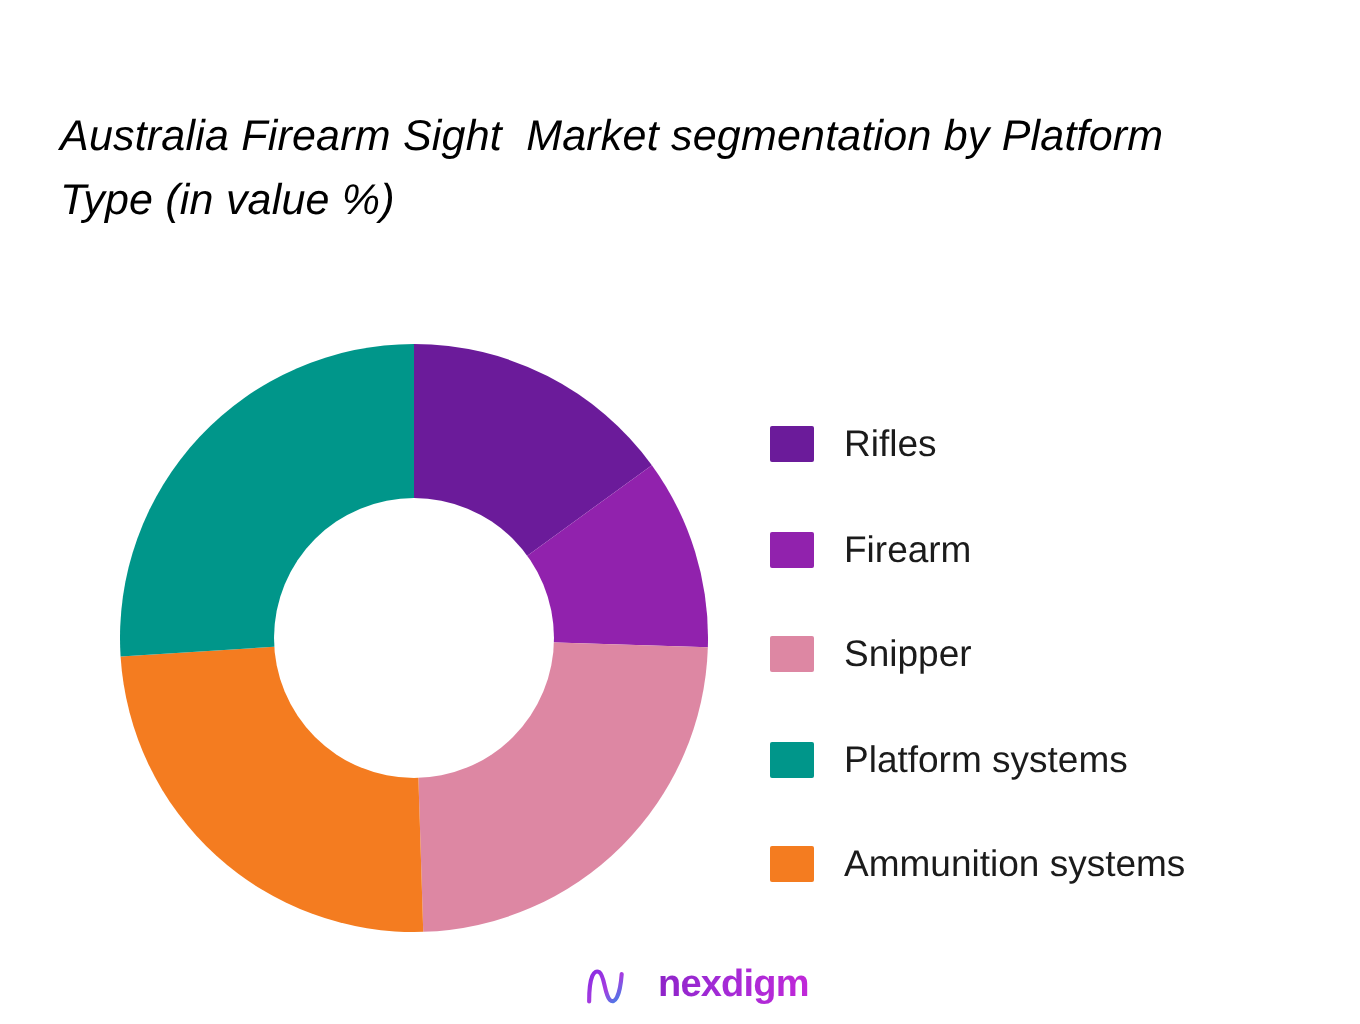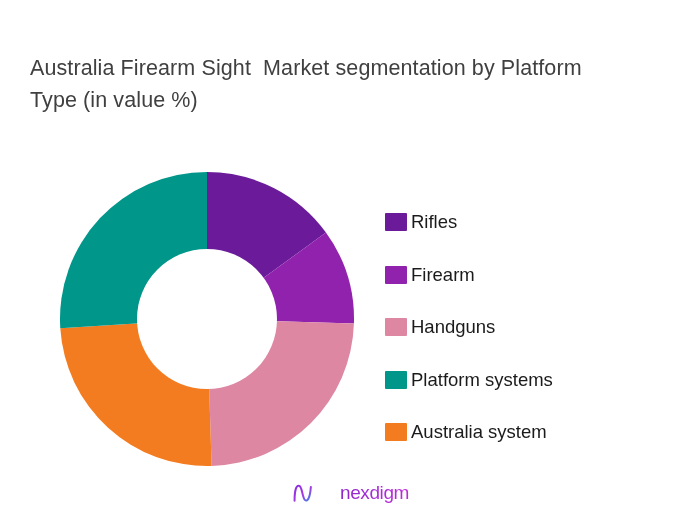--- a/index.html
+++ b/index.html
@@ -20,24 +20,25 @@
     height: 512px;
     background: #ffffff;
   }
   #chart-title {
     position: absolute;
     left: 30px;
     top: 52px;
     width: 600px;
     font-size: 21.5px;
     line-height: 32px;
-    color: #404040;
+    color: #000000;
     font-weight: 400;
     letter-spacing: 0.1px;
     white-space: pre-wrap;
+    font-style: italic;
   }
   #donut-wrap {
     position: absolute;
     left: 45px;
     top: 157px;
     width: 324px;
     height: 324px;
   }
   #donut-svg {
     display: block;
@@ -53,43 +54,43 @@
     align-items: center;
     height: 52.5px;
   }
   .legend-swatch {
     width: 22px;
     height: 18px;
     flex: 0 0 22px;
     border-radius: 1px;
   }
   .legend-label {
-    margin-left: 4px;
+    margin-left: 15px;
     font-size: 18.5px;
     color: #1b1b1b;
     line-height: 20px;
     white-space: nowrap;
   }
   #brand {
     position: absolute;
     left: 291px;
     top: 480px;
     height: 26px;
     display: flex;
     align-items: center;
   }
   #brand-mark {
     width: 26px;
     height: 24px;
     flex: 0 0 26px;
   }
   #brand-word {
-    margin-left: 23px;
+    margin-left: 12px;
     font-size: 19px;
-    font-weight: normal;
+    font-weight: bold;
     letter-spacing: -0.4px;
     background: linear-gradient(90deg, #8e24c8 0%, #a22bd6 40%, #c028d8 100%);
     -webkit-background-clip: text;
     background-clip: text;
     color: transparent;
     -webkit-text-fill-color: transparent;
   }
 </style>
 </head>
 <body>
@@ -115,29 +116,29 @@
     <div class="legend-row">
       <span class="legend-swatch" style="background: rgb(107, 27, 154);"></span>
       <span class="legend-label">Rifles</span>
     </div>
     <div class="legend-row">
       <span class="legend-swatch" style="background: rgb(145, 34, 173);"></span>
       <span class="legend-label">Firearm</span>
     </div>
     <div class="legend-row">
       <span class="legend-swatch" style="background: rgb(221, 135, 163);"></span>
-      <span class="legend-label">Handguns</span>
+      <span class="legend-label">Snipper</span>
     </div>
     <div class="legend-row">
       <span class="legend-swatch" style="background: rgb(0, 150, 138);"></span>
       <span class="legend-label">Platform systems</span>
     </div>
     <div class="legend-row">
       <span class="legend-swatch" style="background: rgb(244, 124, 32);"></span>
-      <span class="legend-label">Australia system</span>
+      <span class="legend-label">Ammunition systems</span>
     </div>
   </div>
 
   <div id="brand">
     <svg id="brand-mark" viewBox="0 0 30 28">
       <defs>
         <linearGradient id="nxg" x1="0" y1="0" x2="1" y2="1">
           <stop offset="0%" stop-color="#8a2be2"></stop>
           <stop offset="55%" stop-color="#a63ce0"></stop>
           <stop offset="100%" stop-color="#3b86e8"></stop>

